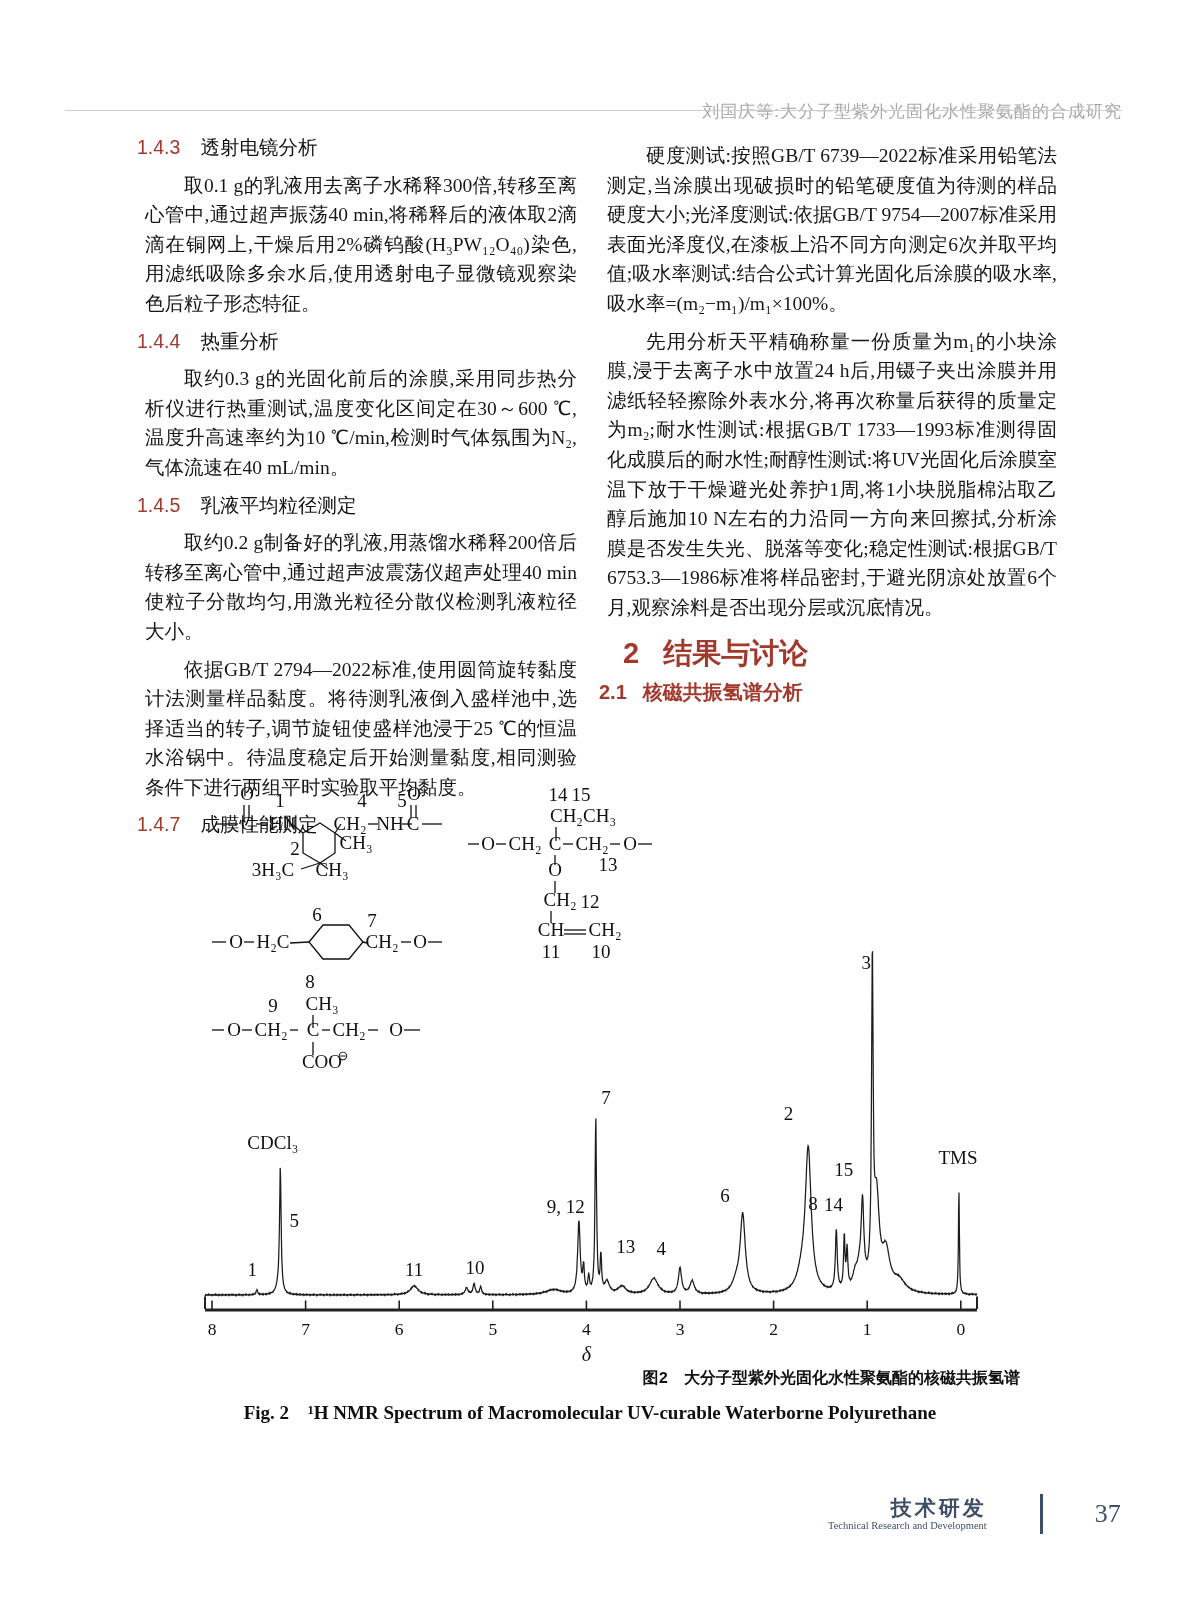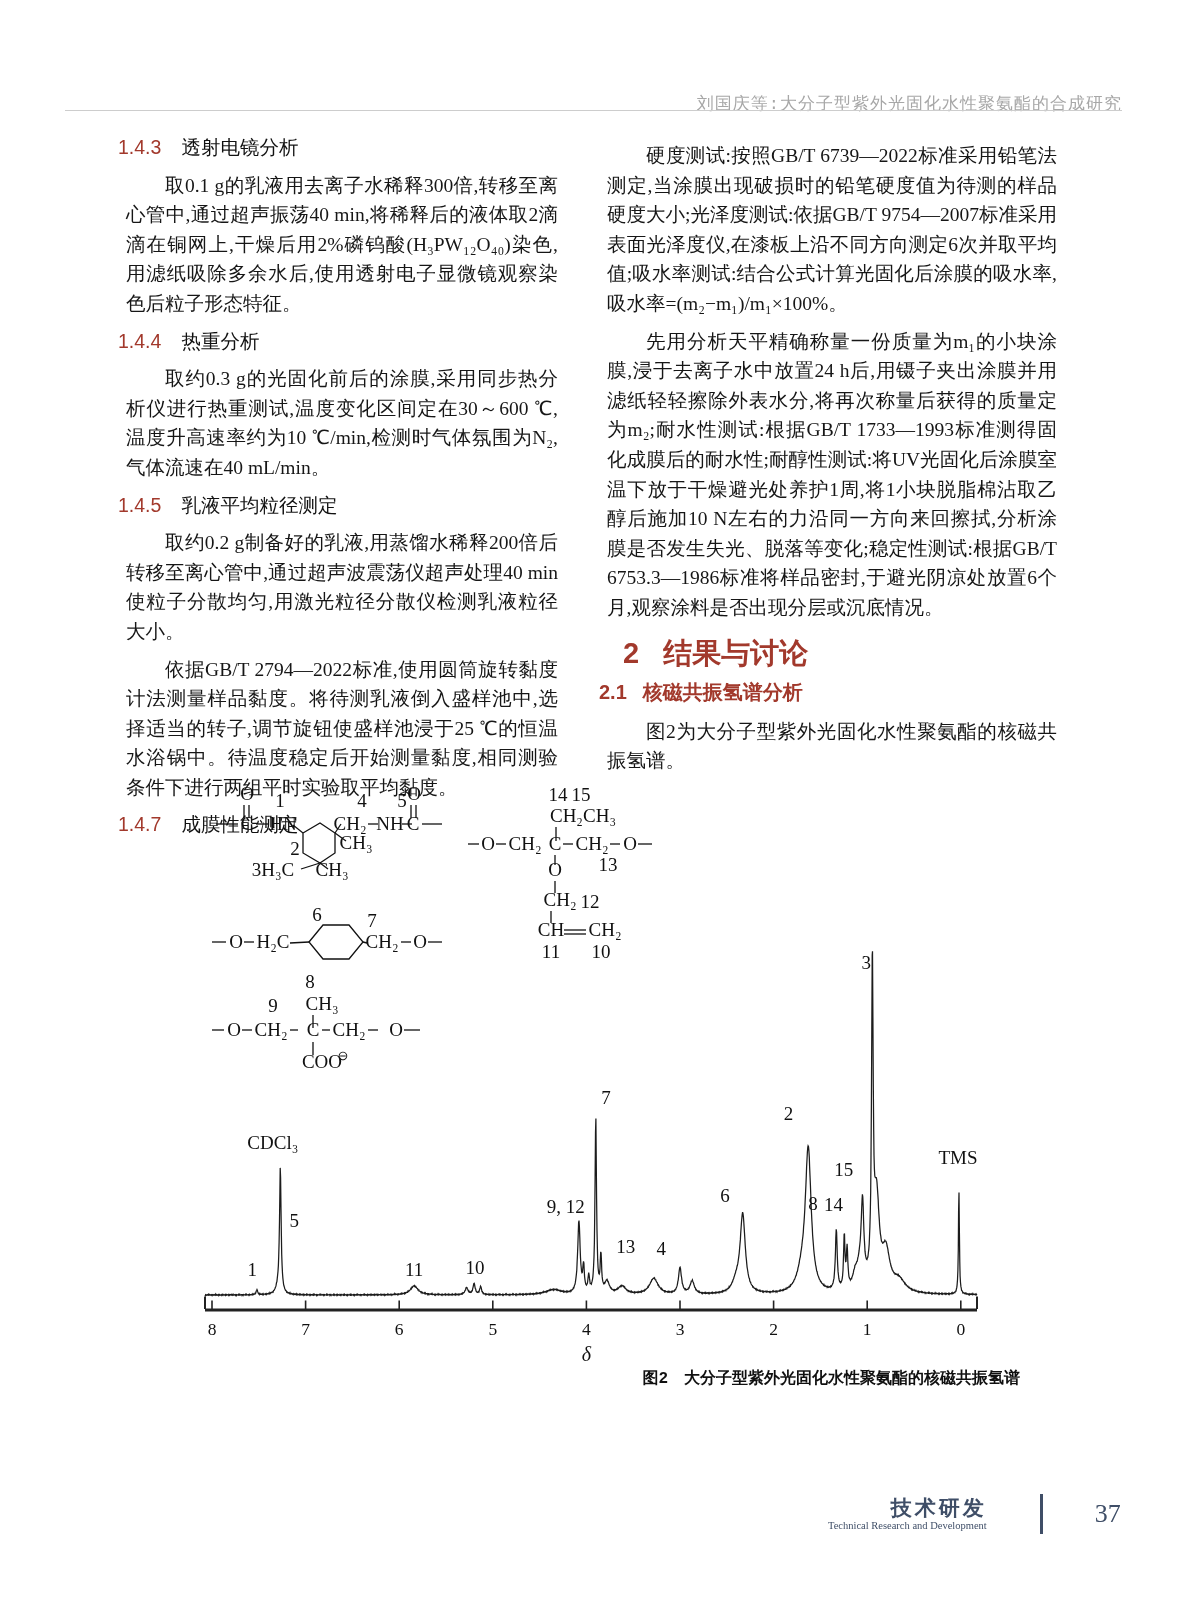--- a/index.html
+++ b/index.html
@@ -1,22 +1,22 @@
 <!DOCTYPE html>
 <html style="--red: #a2392c; --blue: #3f4e67;"><head>
 <meta charset="utf-8">
 <style>
   html,body{margin:0;padding:0;background:#e8e8e8;}
   .page{position:relative;width:1187px;height:1600px;margin:0 auto;background:#ffffff;
         font-family:"Liberation Serif",serif;color:#161616;overflow:hidden;}
-  .running{position:absolute;top:92px;left:65px;width:1057px;text-align:right;
-           font-family:Liberation Mono, monospace;font-size:17px;color:#a7a7a7;letter-spacing:1px;}
+  .running{position:absolute;top:100px;left:65px;width:1057px;text-align:right;
+           font-family:Liberation Serif, serif;font-size:17px;color:#a7a7a7;letter-spacing:1px;}
   .rule{position:absolute;top:110px;left:65px;width:1057px;height:1px;background:#cdcdcd;}
   .col{position:absolute;top:133px;font-size:19.5px;line-height:29.6px;text-align:justify;}
-  .col.left{left:118px;width:448px;}
+  .col.left{left:137px;width:448px;}
   .col.right{left:599px;width:466px;}
   p.body{margin:8px;text-indent:2em;}
   .h3{font-family:"Liberation Sans",sans-serif;font-size:19.5px;line-height:29.6px;color:#111;}
   .h3 .num{color:var(--red);margin-right:20px;}
   .h2x{font-family:"Liberation Sans",sans-serif;font-weight:bold;font-size:29px;line-height:44px;
        color:var(--red);margin-top:4px;margin-left:24px;}
   .h2x .num{margin-right:24px;}
   .h21{font-family:"Liberation Sans",sans-serif;font-weight:bold;font-size:20px;line-height:34px;color:var(--red);}
   .h21 .num{margin-right:16px;}
   #figure{position:absolute;left:0;top:0;width:1187px;height:1600px;pointer-events:none;}
@@ -62,25 +62,25 @@
 
   <div class="col right">
     <p class="body">硬度测试:按照GB/T 6739—2022标准采用铅笔法测定,当涂膜出现破损时的铅笔硬度值为待测的样品硬度大小;光泽度测试:依据GB/T 9754—2007标准采用表面光泽度仪,在漆板上沿不同方向测定6次并取平均值;吸水率测试:结合公式计算光固化后涂膜的吸水率,吸水率=(m₂−m₁)/m₁×100%。</p>
     <p class="body">先用分析天平精确称量一份质量为m₁的小块涂膜,浸于去离子水中放置24 h后,用镊子夹出涂膜并用滤纸轻轻擦除外表水分,将再次称量后获得的质量定为m₂;耐水性测试:根据GB/T 1733—1993标准测得固化成膜后的耐水性;耐醇性测试:将UV光固化后涂膜室温下放于干燥避光处养护1周,将1小块脱脂棉沾取乙醇后施加10 N左右的力沿同一方向来回擦拭,分析涂膜是否发生失光、脱落等变化;稳定性测试:根据GB/T 6753.3—1986标准将样品密封,于避光阴凉处放置6个月,观察涂料是否出现分层或沉底情况。</p>
     <div class="h2x">
       <span class="num">2</span><span>结果与讨论</span>
     </div>
     <div class="h21">
       <span class="num">2.1</span><span>核磁共振氢谱分析</span>
     </div>
-    <p class="body">图2为大分子型紫外光固化水性聚氨酯的核磁共振氢谱。</p>
   </div>
 
   <div id="figure">
     <div class="cap-zh">图2　大分子型紫外光固化水性聚氨酯的核磁共振氢谱</div>
+    <div class="cap-en">Fig. 2　¹H NMR Spectrum of Macromolecular UV-curable Waterborne Polyurethane</div>
   <svg width="300" height="120" style="left:170px;top:768px">
         <polygon points="133,65 150,55 165,65 165,85 150,95 133,85" fill="none" stroke="#111" stroke-width="1.3"></polygon>
         <line x1="46" y1="56" x2="68" y2="56" stroke="#111" stroke-width="1.3"></line>
         <line x1="86" y1="56" x2="98" y2="56" stroke="#111" stroke-width="1.3"></line>
         <line x1="123" y1="57" x2="133" y2="65" stroke="#111" stroke-width="1.3"></line>
         <line x1="198" y1="56" x2="208" y2="56" stroke="#111" stroke-width="1.3"></line>
         <line x1="232" y1="56" x2="242" y2="56" stroke="#111" stroke-width="1.3"></line>
         <line x1="252" y1="56" x2="272" y2="56" stroke="#111" stroke-width="1.3"></line>
         <line x1="74" y1="37" x2="74" y2="50" stroke="#111" stroke-width="1.3"></line>
         <line x1="79" y1="37" x2="79" y2="50" stroke="#111" stroke-width="1.3"></line>

